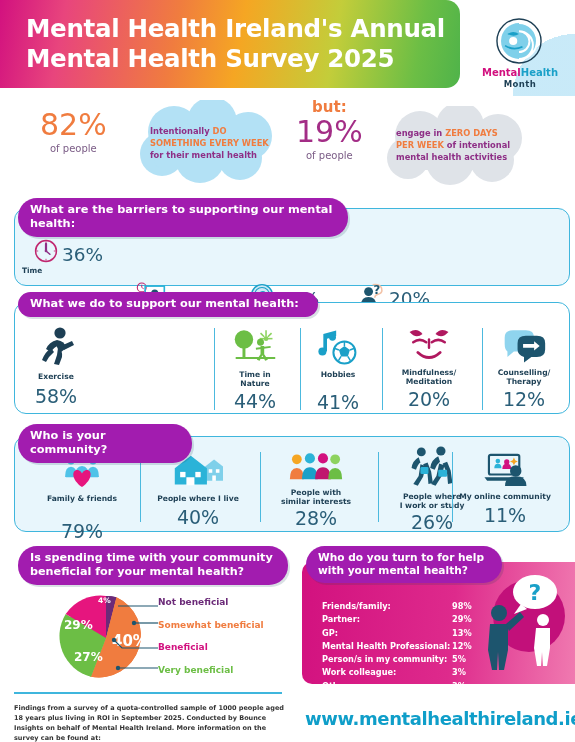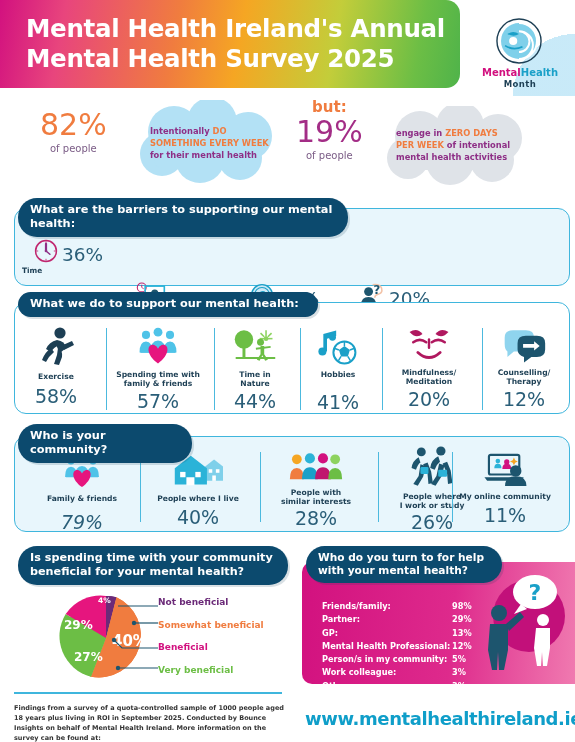--- a/index.html
+++ b/index.html
@@ -60,21 +60,21 @@
   .cloud-a .ctext { padding: 26px 0 0 22px; }
   .cloud-b { left: 372px; top: 10px; width: 178px; height: 82px; }
   .cloud-b .ctext { padding: 22px 0 0 24px; }
 
   
   .panel {
     position: absolute; background: #e8f6fc;
     border: 1.4px solid #3fb6dd; border-radius: 12px;
   }
   .banner {
-    position: absolute; background: #0c4a6e; color: #fff;
+    position: absolute; background: #a21caf; color: #fff;
     border-radius: 19px; font-size: 11.3px; font-weight: bold;
     padding: 5px 12px 6px 12px; line-height: 1.25; z-index: 5;
     box-shadow: 2px 2px 0 rgba(20,60,85,.16);
   }
 
   .cell { position: absolute; text-align: center; }
   .cell .divider {
     position: absolute; left: 0; top: 4px; width: 1.3px; bottom: 2px;
     background: #4cb9de;
   }
@@ -283,38 +283,20 @@
       <path d="M21 14 q-8 2 -11 9 l5 3 q3 -5 7 -6z" fill="#1d3f54"></path>
       <path d="M21 14 q8 1 9 8 l-6 5 l-3 -6z" fill="#1d3f54"></path>
       <path d="M22 22 q5 3 4 9 l-3 8 l-5 -1 l3 -9z" fill="#1d3f54"></path>
       <path d="M18 26 q-5 4 -8 10 l-4 -2 q3 -8 9 -12z" fill="#1d3f54"></path>
       <path d="M27 19 l9 -4 l2 4 l-10 5z" fill="#1d3f54"></path>
     </svg>
     <div class="cell-label">Exercise</div>
     <div class="cell-pct" style="margin-top:6px;">58%</div>
   </div>
 
-  <div class="cell" style="left:106px; top:326px; width:104px;">
-    <div class="divider" style="left:0; top:2px; height:82px;"></div>
-    <svg width="48" height="40" viewBox="0 0 52 42">
-      <g fill="#4fc3e8">
-        <circle cx="13" cy="9" r="4.4"></circle>
-          <circle cx="26" cy="6" r="4.8"></circle>
-          <circle cx="39" cy="9" r="4.4"></circle>
-        <path d="M6 28 q0 -12 7 -12 q7 0 7 12z"></path>
-        <path d="M18 28 q0 -13 8 -13 q8 0 8 13z"></path>
-        <path d="M32 28 q0 -12 7 -12 q7 0 7 12z"></path>
-        <rect x="7" y="26" width="38" height="2.4"></rect>
-      </g>
-      <path d="M26 40 C12 30 14 18 22 20 q3 1 4 4 q1 -3 4 -4 c8 -2 10 10 -4 20z" fill="#e6157e"></path>
-    </svg>
-    <div class="cell-label" style="white-space:pre-line;">Spending time with
-family &amp; friends</div>
-    <div class="cell-pct" style="margin-top:4px;">57%</div>
-  </div>
 
   <div class="cell" style="left:214px; top:326px; width:82px;">
     <div class="divider" style="left:0; top:2px; height:82px;"></div>
     <svg width="46" height="40" viewBox="0 0 50 42">
       <circle cx="13" cy="14" r="10" fill="#6cbe45"></circle>
       <rect x="11.4" y="22" width="3.2" height="12" fill="#6cbe45"></rect>
       <g stroke="#8dd35f" stroke-width="1.7">
         <line x1="37" y1="4" x2="37" y2="11"></line>
           <line x1="31" y1="7" x2="35" y2="11"></line>
         <line x1="43" y1="7" x2="39" y2="11"></line>
@@ -390,21 +372,21 @@
           <circle cx="26" cy="6" r="4.8"></circle>
           <circle cx="39" cy="9" r="4.4"></circle>
         <path d="M6 28 q0 -12 7 -12 q7 0 7 12z"></path>
         <path d="M18 28 q0 -13 8 -13 q8 0 8 13z"></path>
         <path d="M32 28 q0 -12 7 -12 q7 0 7 12z"></path>
         <rect x="7" y="26" width="38" height="2.4"></rect>
       </g>
       <path d="M26 40 C12 30 14 18 22 20 q3 1 4 4 q1 -3 4 -4 c8 -2 10 10 -4 20z" fill="#e6157e"></path>
     </svg>
     <div class="cell-label">Family &amp; friends</div>
-    <div class="cell-pct" style="margin-top:10px;font-style:italic;">79%</div>
+    <div class="cell-pct" style="margin-top:19px;">79%</div>
   </div>
 
   <div class="cell" style="left:140px; top:452px; width:116px;">
     <div class="divider" style="left:0; top:0; height:70px;"></div>
     <svg width="50" height="38" viewBox="0 0 56 42">
       <g fill="#7fd0ea">
         <path d="M36 16 L46 8 L56 16 v16 h-20z"></path>
         <rect x="40" y="19" width="4" height="4" fill="#fff"></rect>
         <rect x="48" y="19" width="4" height="4" fill="#fff"></rect>
         <rect x="44" y="26" width="4" height="6" fill="#fff"></rect>

